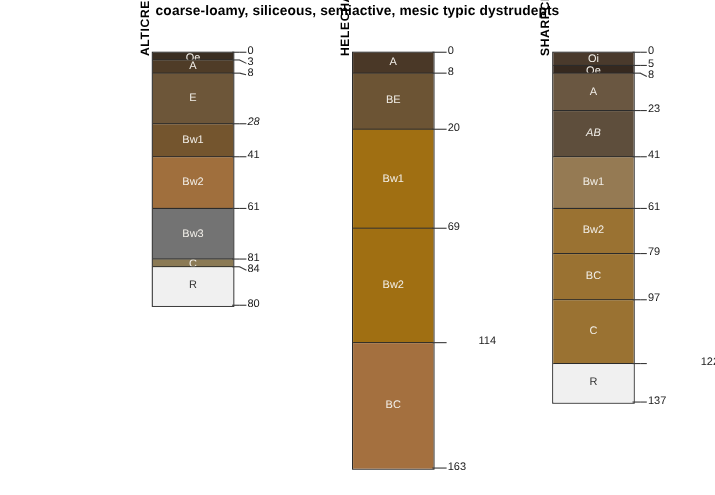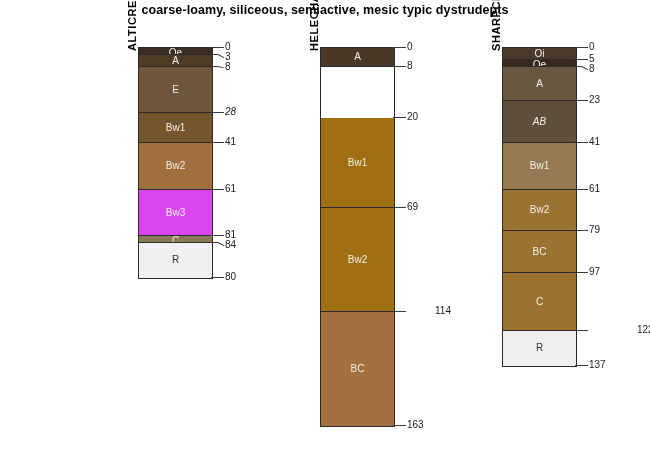--- a/index.html
+++ b/index.html
@@ -104,21 +104,21 @@
         </div>
         <div class="horizon" style="top: 18.56px; height: 46.4px; width: 100%; background: rgb(109, 86, 57);">
           <div class="horizon-name" style="top: 18.2px;">E</div>
         </div>
         <div class="horizon" style="top: 64.96px; height: 30.16px; width: 100%; background: rgb(116, 85, 46);">
           <div class="horizon-name" style="top: 10.08px;">Bw1</div>
         </div>
         <div class="horizon" style="top: 95.12px; height: 46.4px; width: 100%; background: rgb(160, 111, 61);">
           <div class="horizon-name" style="top: 18.2px;">Bw2</div>
         </div>
-        <div class="horizon" style="top: 141.52px; height: 46.4px; width: 100%; background: #d946ef;">
+        <div class="horizon" style="top: 141.52px; height: 46.4px; width: 100%; background: #737373;">
           <div class="horizon-name" style="top: 18.2px;">Bw3</div>
         </div>
         <div class="horizon" style="top: 187.92px; height: 6.96px; width: 100%; background: rgb(139, 122, 85);">
           <div class="horizon-name" style="top: 0px;">C</div>
         </div>
         <div class="horizon bedrock" style="top: 194.88px; height: 34.8px; width: 100%; background: rgb(240, 240, 240); border-bottom: none;">
           <div class="horizon-name" style="top: 12.4px;">R</div>
         </div>
       </div>
       <div class="depth-tick" style="left: 211px; top: 47px; width: 7px;"></div>
@@ -147,20 +147,23 @@
       <div class="depth-label" style="left: 225px; top: 239.92px;">84</div>
       <div class="depth-tick" style="left: 211px; top: 276.68px; width: 7px;"></div>
       <div class="depth-leader" style="left: 218px; top: 276.68px; width: 6px; transform: rotate(0deg);"></div>
       <div class="depth-label" style="left: 225px; top: 271.68px;">80</div>
     </div>
     <div class="profile">
       <div class="profile-label" style="left: 308px; top: 51px;">HELECHAWA</div>
       <div class="horizons" style="left: 320px; top: 47px; width: 73px; height: 378.16px;">
         <div class="horizon" style="top: 0px; height: 18.56px; width: 100%; background: rgb(74, 56, 39);">
           <div class="horizon-name" style="top: 4.28px;">A</div>
+        </div>
+        <div class="horizon" style="top: 18.56px; height: 51.04px; width: 100%; background: rgb(108, 84, 52);">
+          <div class="horizon-name" style="top: 20.52px;">BE</div>
         </div>
         <div class="horizon" style="top: 69.6px; height: 90.48px; width: 100%; background: rgb(160, 111, 18);">
           <div class="horizon-name" style="top: 40.24px;">Bw1</div>
         </div>
         <div class="horizon" style="top: 160.08px; height: 104.4px; width: 100%; background: rgb(160, 111, 18);">
           <div class="horizon-name" style="top: 47.2px;">Bw2</div>
         </div>
         <div class="horizon" style="top: 264.48px; height: 113.68px; width: 100%; background: rgb(164, 112, 63); border-bottom: none;">
           <div class="horizon-name" style="top: 51.84px;">BC</div>
         </div>

